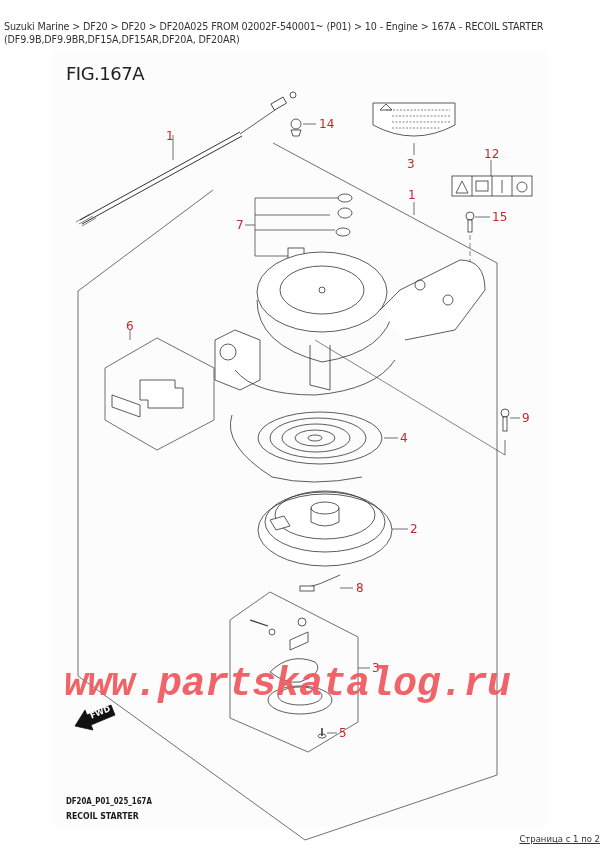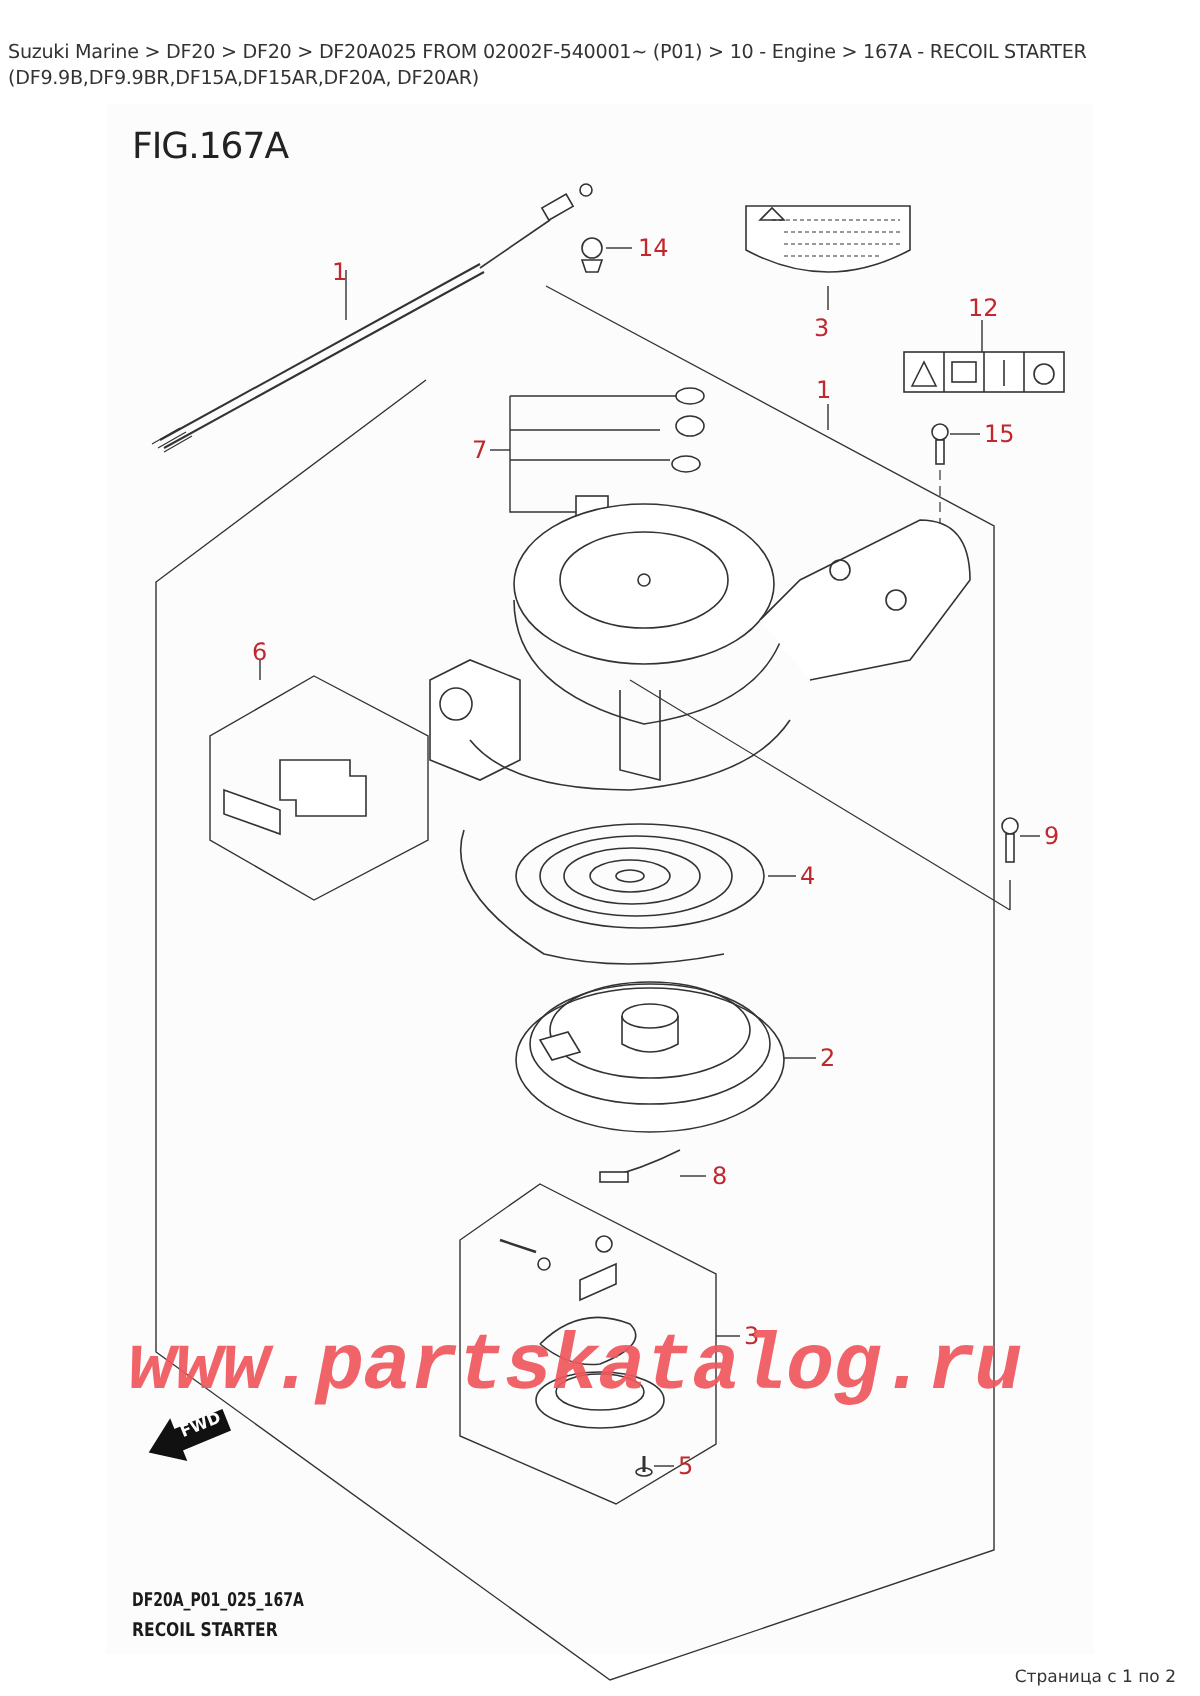--- a/index.html
+++ b/index.html
@@ -4,21 +4,21 @@
 <style>
   html, body { margin:0; padding:0; background:#ffffff; }
   body { width:600px; height:848px; position:relative; overflow:hidden; font-family:"DejaVu Sans", sans-serif; }
   .breadcrumb { position:absolute; left:4px; top:20px; width:590px; font-size:9.6px; line-height:13px; color:#333; letter-spacing:-0.15px; }
   .panel { position:absolute; left:53px; top:52px; width:494px; height:775px; background:#fcfcfc; }
   .fig-title { position:absolute; left:66px; top:63px; font-family:"DejaVu Sans", sans-serif; font-weight:normal; font-size:18px; color:#222; letter-spacing:-0.5px; }
   svg.diagram { position:absolute; left:0; top:0; }
   .callout { position:absolute; font-family:"DejaVu Sans", sans-serif; font-size:12px; color:#c0282d; line-height:12px; }
   .footer-code { position:absolute; left:66px; top:795px; font-family:"DejaVu Sans Condensed","DejaVu Sans", sans-serif; font-weight:bold; font-size:9.5px; color:#1a1a1a; transform:scaleX(0.82); transform-origin:left; }
   .footer-name { position:absolute; left:66px; top:810px; font-family:"DejaVu Sans", sans-serif; font-weight:bold; font-size:9.5px; color:#1a1a1a; transform:scaleX(0.82); transform-origin:left; }
-  .page-info { position:absolute; right:12px; top:834px; font-size:8.5px; color:#333; }
+  .page-info { position:absolute; right:0; top:834px; font-size:8.5px; color:#333;text-decoration:underline; }
   .watermark { position:absolute; left:64px; top:662px; font-family:Liberation Mono, monospace; font-weight:bold; font-style:italic; font-size:40px; color:#f0575c; opacity:0.92; letter-spacing:-0.5px; white-space:nowrap; }
 </style>
 </head>
 <body>
 
 <div class="breadcrumb">Suzuki Marine &gt; DF20 &gt; DF20 &gt; DF20A025 FROM 02002F-540001~ (P01) &gt; 10 - Engine &gt; 167A - RECOIL STARTER (DF9.9B,DF9.9BR,DF15A,DF15AR,DF20A, DF20AR)</div>
 
 <div class="panel"></div>
 
 <div class="fig-title">FIG.167A</div>

